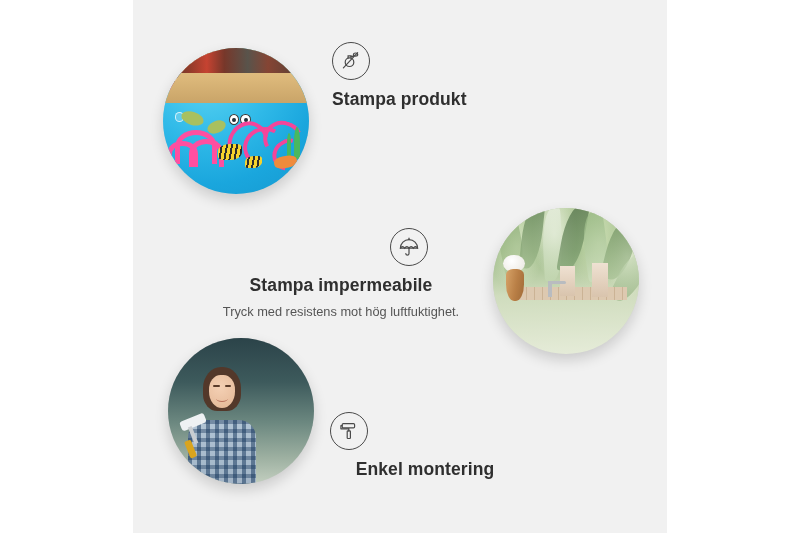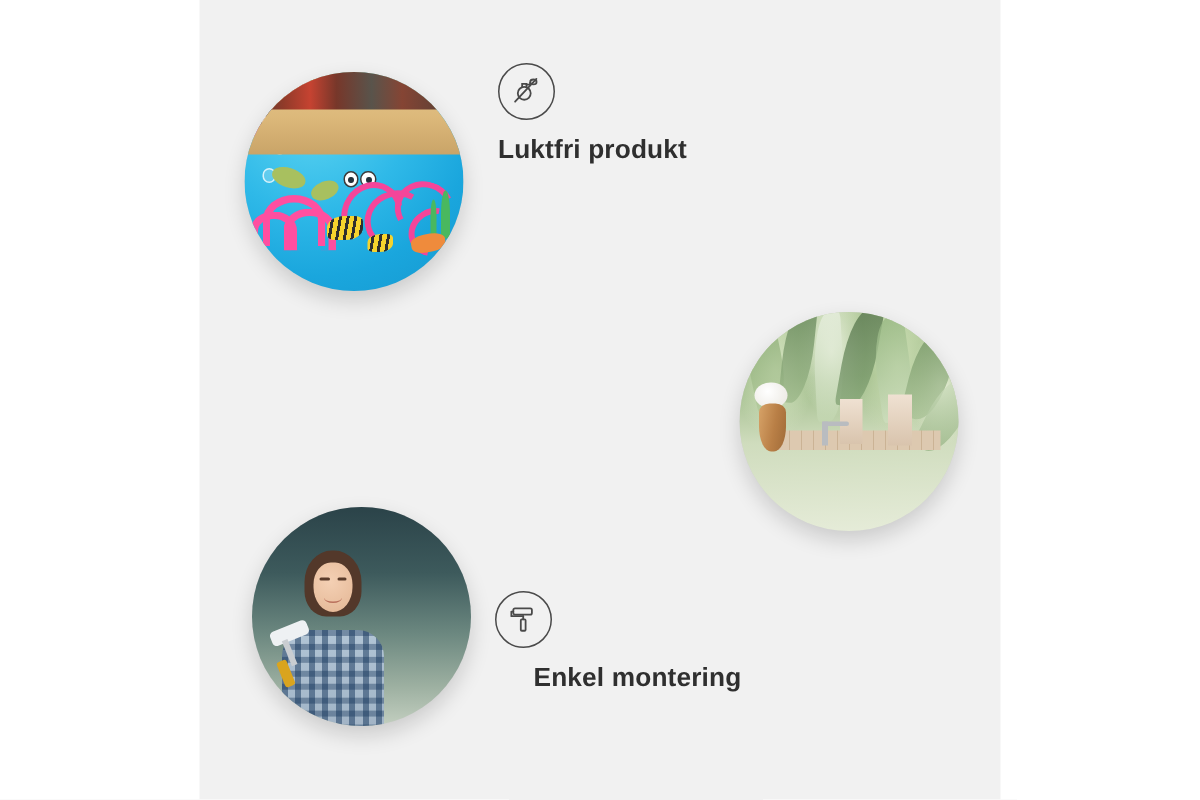--- a/index.html
+++ b/index.html
@@ -394,21 +394,21 @@
     display: flex;
     justify-content: flex-end;
     padding-right: 58px;
     margin-bottom: 9px;
   }
   #feature-waterproof .feat-title { margin-bottom: 5px; }
 
   
   #feature-easy {
     left: 300px;
-    top: 394px;
+    top: 412px;
     width: 250px;
     text-align: center;
   }
   #feature-easy .icon-wrap {
     display: flex;
     justify-content: flex-start;
     padding-left: 30px;
     margin-bottom: 9px;
   }
   #feature-easy .feat-title { margin-bottom: 5px; }
@@ -476,23 +476,37 @@
 
         <path d="M9.1 9.1V6.9h2.9v2.2"></path>
 
         <path d="M12 7.4h2.4v-1.3"></path>
 
         <ellipse cx="16.6" cy="5.6" rx="2.1" ry="1.6"></ellipse>
 
         <line x1="4.4" y1="18.8" x2="18.6" y2="3.6"></line>
       </svg>
     </div>
-    <div class="feat-title">Luktfri produkt</div>
+    <div class="feat-title">Stampa produkt</div>
   </div>
 
+  <div class="feature" id="feature-waterproof">
+    <div class="icon-wrap">
+      <div class="icon-circle">
+        <svg width="24" height="24" viewBox="0 0 24 24" fill="none" stroke="#4a4a4a" stroke-width="1.2" stroke-linecap="round">
+          <path d="M3.4 13.2a8.6 8.6 0 0 1 17.2 0Z"></path>
+          <path d="M3.4 13.2c1.3-2.1 3-2.1 4.3 0 1.3-2.1 3-2.1 4.3 0 1.3-2.1 3-2.1 4.3 0 1.3-2.1 3-2.1 4.3 0"></path>
+          <path d="M12 13.2v5.3a1.6 1.6 0 0 1-3.2 0"></path>
+          <line x1="12" y1="4.6" x2="12" y2="3.2"></line>
+        </svg>
+      </div>
+    </div>
+    <div class="feat-title">Stampa impermeabile</div>
+    <div class="feat-body">Tryck med resistens mot hög luftfuktighet.</div>
+  </div>
 
   <div class="photo" id="photo-bathroom">
     <div class="layer bath-wall"></div>
 
     <div class="leaf" style="left:4%;top:2%;width:16%;height:44%;background:linear-gradient(160deg,#7fa36a,#b9cfa2);transform:rotate(-12deg);"></div>
     <div class="leaf" style="left:20%;top:-4%;width:14%;height:46%;background:linear-gradient(170deg,#5d7f52,#9db98a);transform:rotate(6deg);"></div>
     <div class="leaf" style="left:34%;top:0%;width:13%;height:50%;background:linear-gradient(175deg,#e8efe0,#c2d6b0);transform:rotate(-3deg);"></div>
     <div class="leaf" style="left:47%;top:-2%;width:15%;height:46%;background:linear-gradient(160deg,#4f6e46,#87a878);transform:rotate(10deg);"></div>
     <div class="leaf" style="left:62%;top:2%;width:16%;height:48%;background:linear-gradient(165deg,#93b57e,#d3e2c4);transform:rotate(-8deg);"></div>
     <div class="leaf" style="left:78%;top:6%;width:18%;height:44%;background:linear-gradient(155deg,#6b8d5c,#aec79b);transform:rotate(14deg);"></div>

